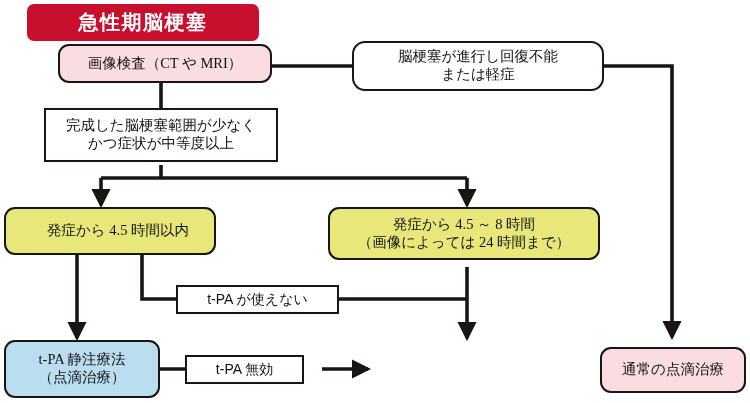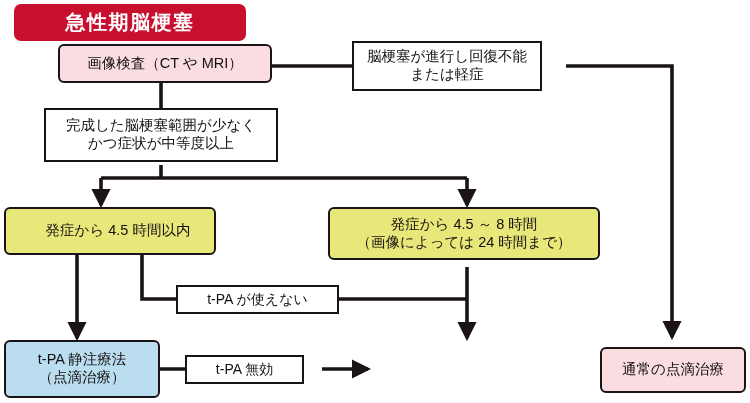--- a/index.html
+++ b/index.html
@@ -42,27 +42,29 @@
     white-space: pre-line;
   }
 
   
   .n-title {
     border-radius: 7px;
     color: #ffffff;
     font-weight: bold;
     font-size: 20px;
     letter-spacing: 1.5px;
+    margin-left: 13px;
   }
 
   
   .n-round {
     border: 2.6px solid #1a1414;
-    border-radius: 6px;
+    border-radius: 11px;
     font-size: 14.5px;
+    font-family: Liberation Serif, serif;
   }
   .n-round.two-line { font-size: 14.5px; }
 
   
   .n-square {
     border: 2.2px solid #1a1414;
     border-radius: 0;
     background: #ffffff;
     font-size: 14.5px;
   }
@@ -110,21 +112,21 @@
   <div class="node n-title" style="left:14px; top:4px; width:232px; height:37px;
               background:#C8102E;">
     <span class="txt">急性期脳梗塞</span>
   </div>
 
   <div class="node n-round" style="left:58px; top:44px; width:214px; height:39px;
               background:#FADDE1;">
     <span class="txt">画像検査（CT や MRI）</span>
   </div>
 
-  <div class="node n-square" style="left:352px; top:41px; width:190px; height:50px;">
+  <div class="node n-square" style="left:352px; top:41px; width:252px; height:50px;border-radius:13px;">
     <span class="txt">脳梗塞が進行し回復不能
 または軽症</span>
   </div>
 
   <div class="node n-square" style="left:44px; top:108px; width:234px; height:54px;">
     <span class="txt">完成した脳梗塞範囲が少なく
 かつ症状が中等度以上</span>
   </div>
 
   <div class="node n-round" style="left:4px; top:207px; width:212px; height:48px;

